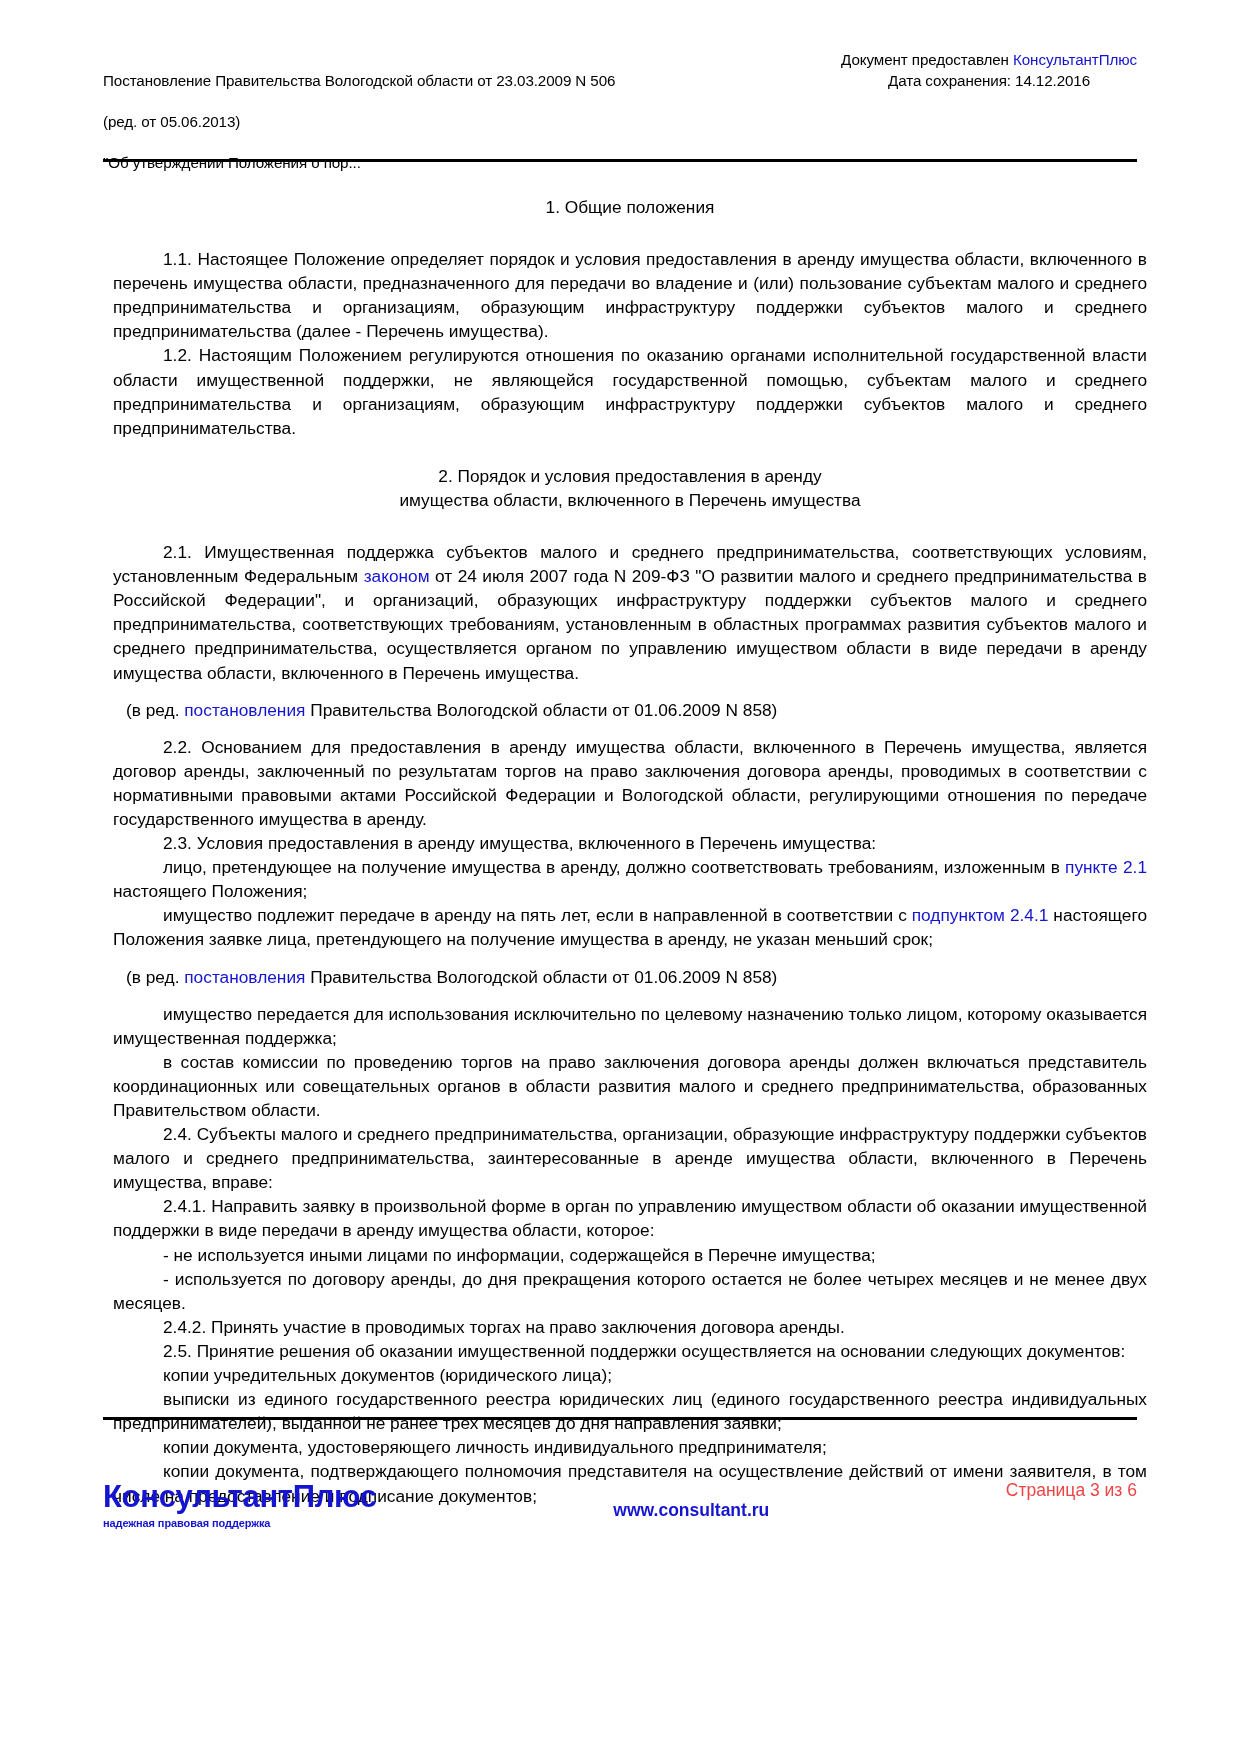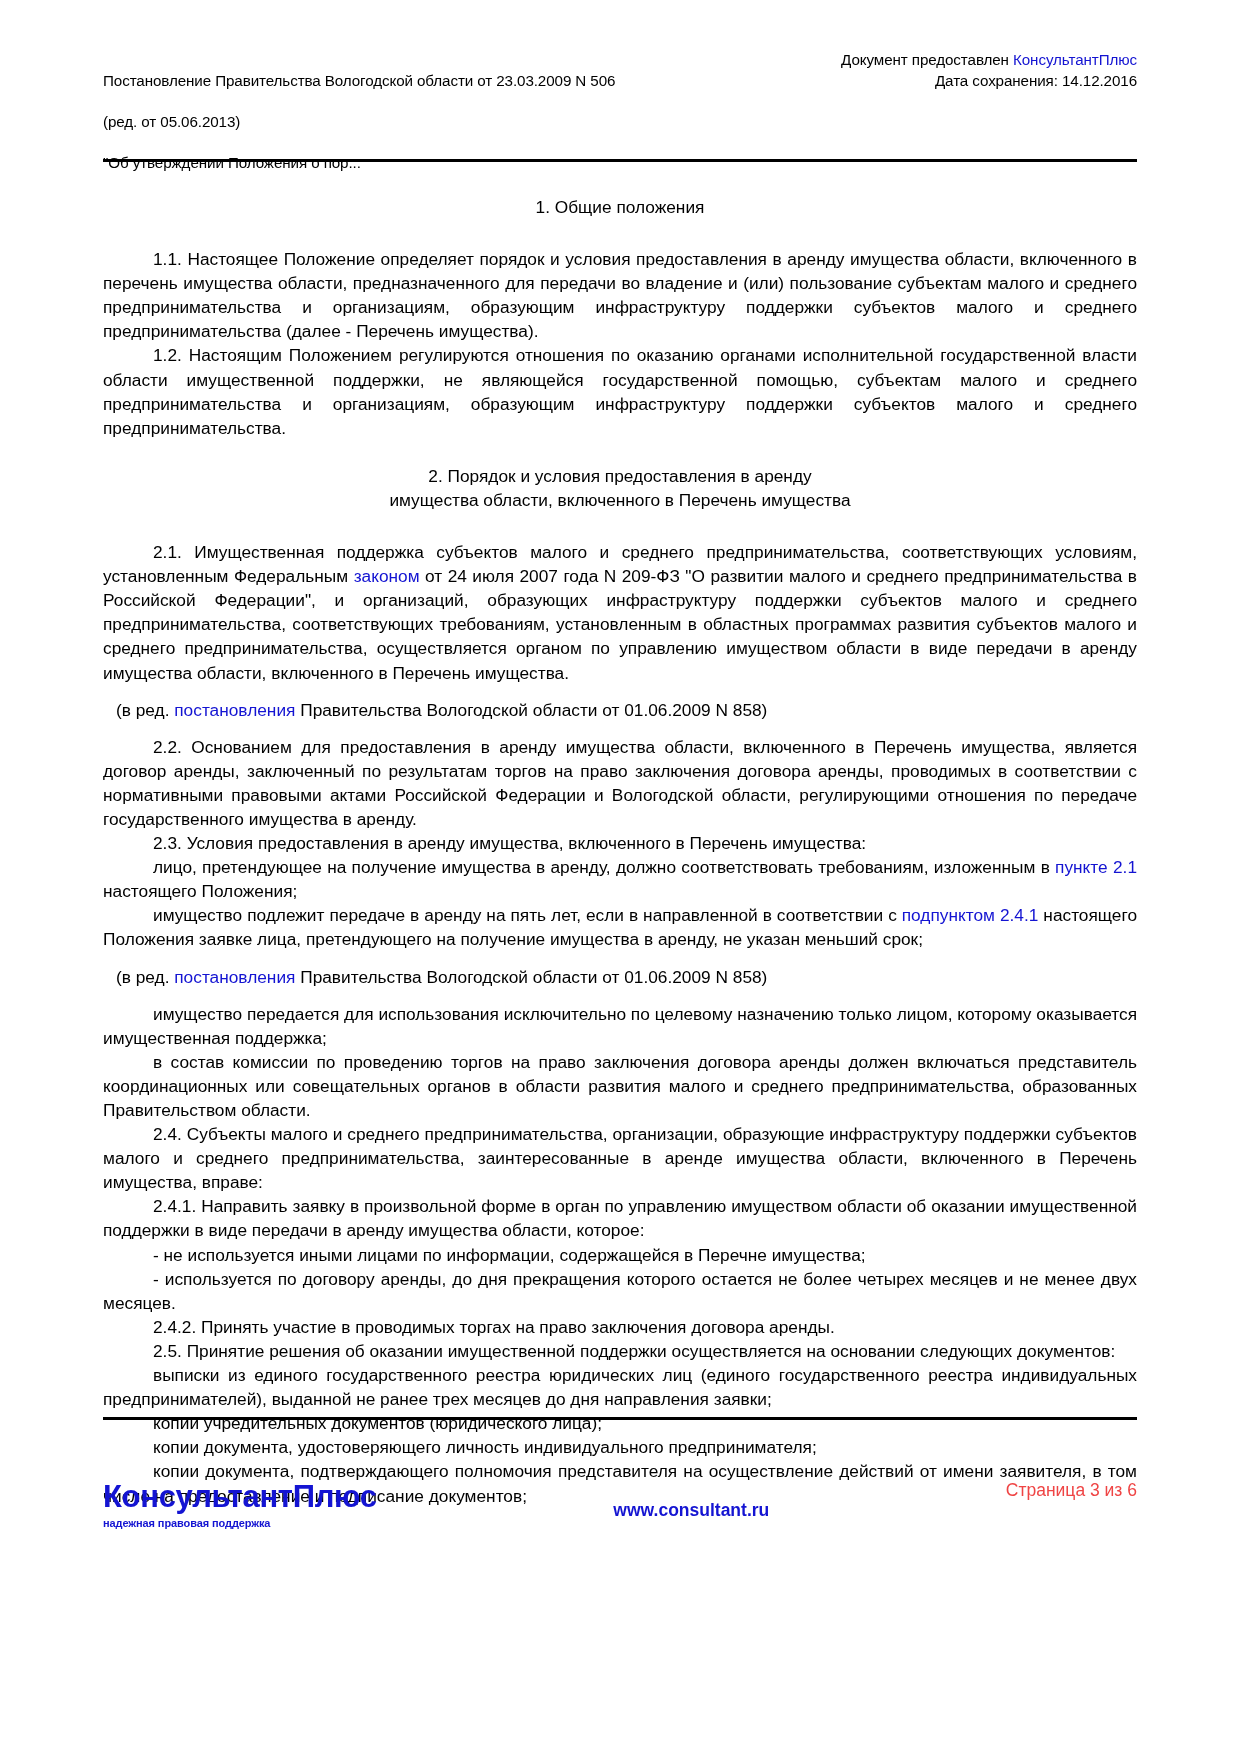--- a/index.html
+++ b/index.html
@@ -34,21 +34,21 @@
     align-items: flex-start;
   }
   .header-left {
     font-size: 15.2px;
     line-height: 20.5px;
     color: #000;
     white-space: pre-line;
     letter-spacing: -0.1px;
   }
   .header-right {
-    text-align: right;
+    text-align: center;
     font-size: 15.2px;
     line-height: 20.5px;
     color: #000;
     letter-spacing: -0.1px;
   }
   .brand-link {
     color: #1414d2;
   }
 
   .rule-top {
@@ -65,21 +65,21 @@
     left: 103px;
     right: 103px;
     height: 3px;
     background: #000;
   }
 
   
   .content {
     position: absolute;
     top: 195px;
-    left: 103px;
+    left: 113px;
     width: 1034px;
     font-size: 17.3px;
     line-height: 24.1px;
     color: #000;
   }
   .center-head {
     text-align: center;
     margin: 0;
   }
   .gap-lg { height: 28px; }
@@ -199,23 +199,23 @@
     <p class="para">2.4.1. Направить заявку в произвольной форме в орган по управлению имуществом области об оказании имущественной поддержки в виде передачи в аренду имущества области, которое:</p>
 
     <p class="para">- не используется иными лицами по информации, содержащейся в Перечне имущества;</p>
 
     <p class="para">- используется по договору аренды, до дня прекращения которого остается не более четырех месяцев и не менее двух месяцев.</p>
 
     <p class="para">2.4.2. Принять участие в проводимых торгах на право заключения договора аренды.</p>
 
     <p class="para">2.5. Принятие решения об оказании имущественной поддержки осуществляется на основании следующих документов:</p>
 
+    <p class="para">копии учредительных документов (юридического лица);</p>
+
     <p class="para">выписки из единого государственного реестра юридических лиц (единого государственного реестра индивидуальных предпринимателей), выданной не ранее трех месяцев до дня направления заявки;</p>
-
-    <p class="para">копии учредительных документов (юридического лица);</p>
 
     <p class="para">копии документа, удостоверяющего личность индивидуального предпринимателя;</p>
 
     <p class="para">копии документа, подтверждающего полномочия представителя на осуществление действий от имени заявителя, в том числе на предоставление и подписание документов;</p>
 
   </div>
 
   <div class="rule-bottom"></div>
 
   <div class="footer">

